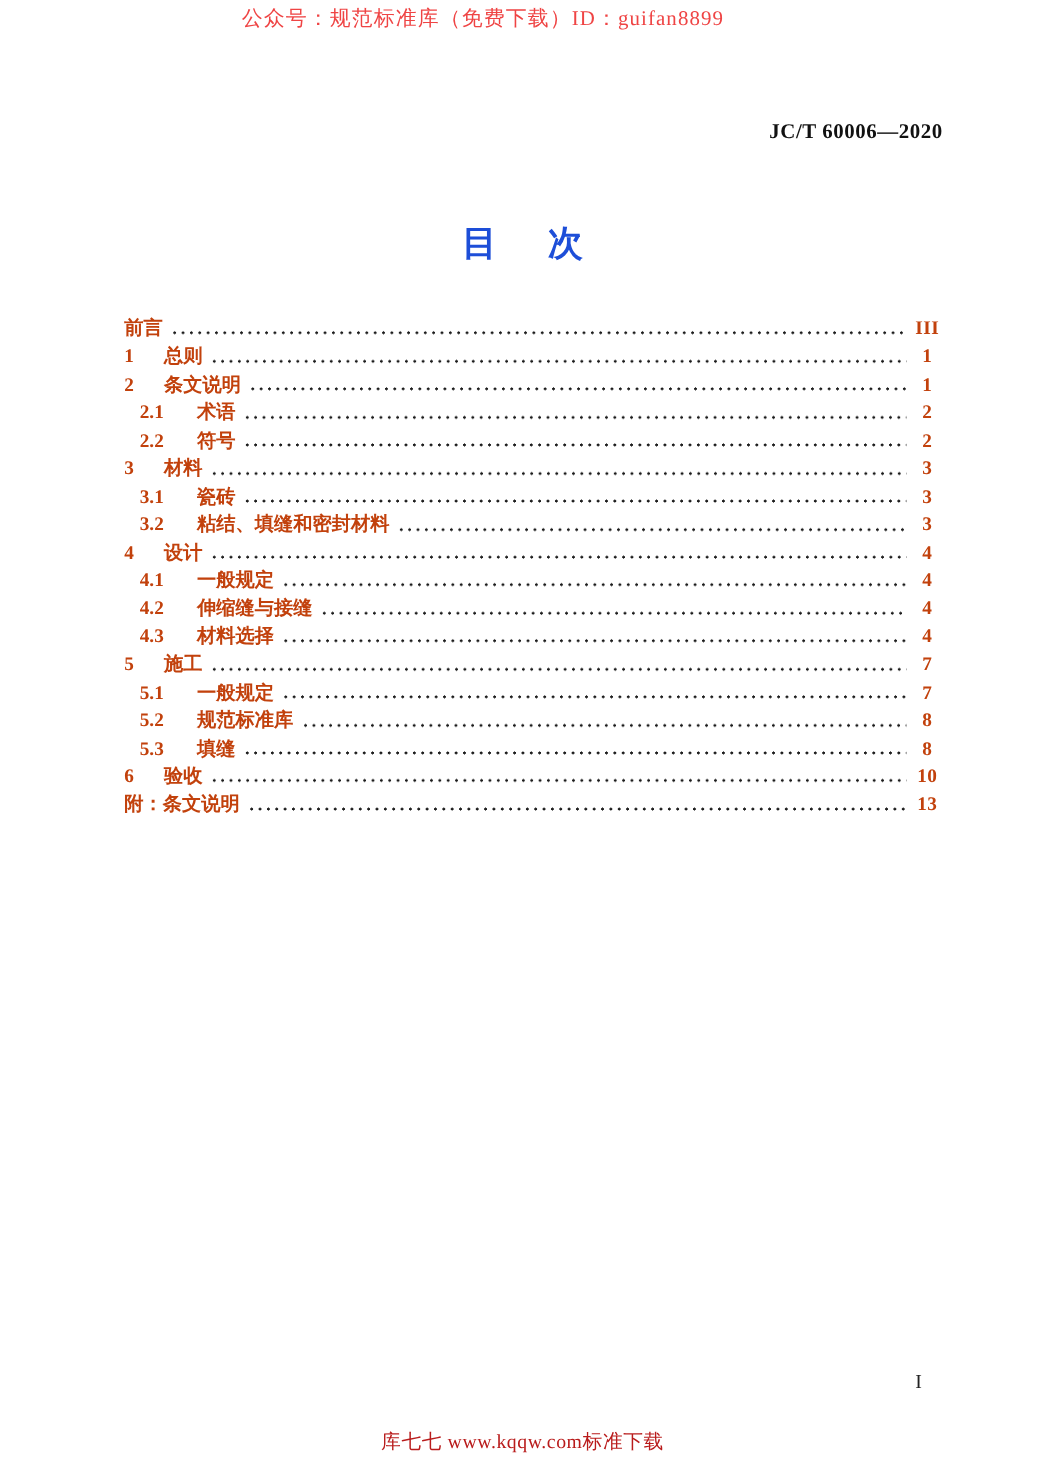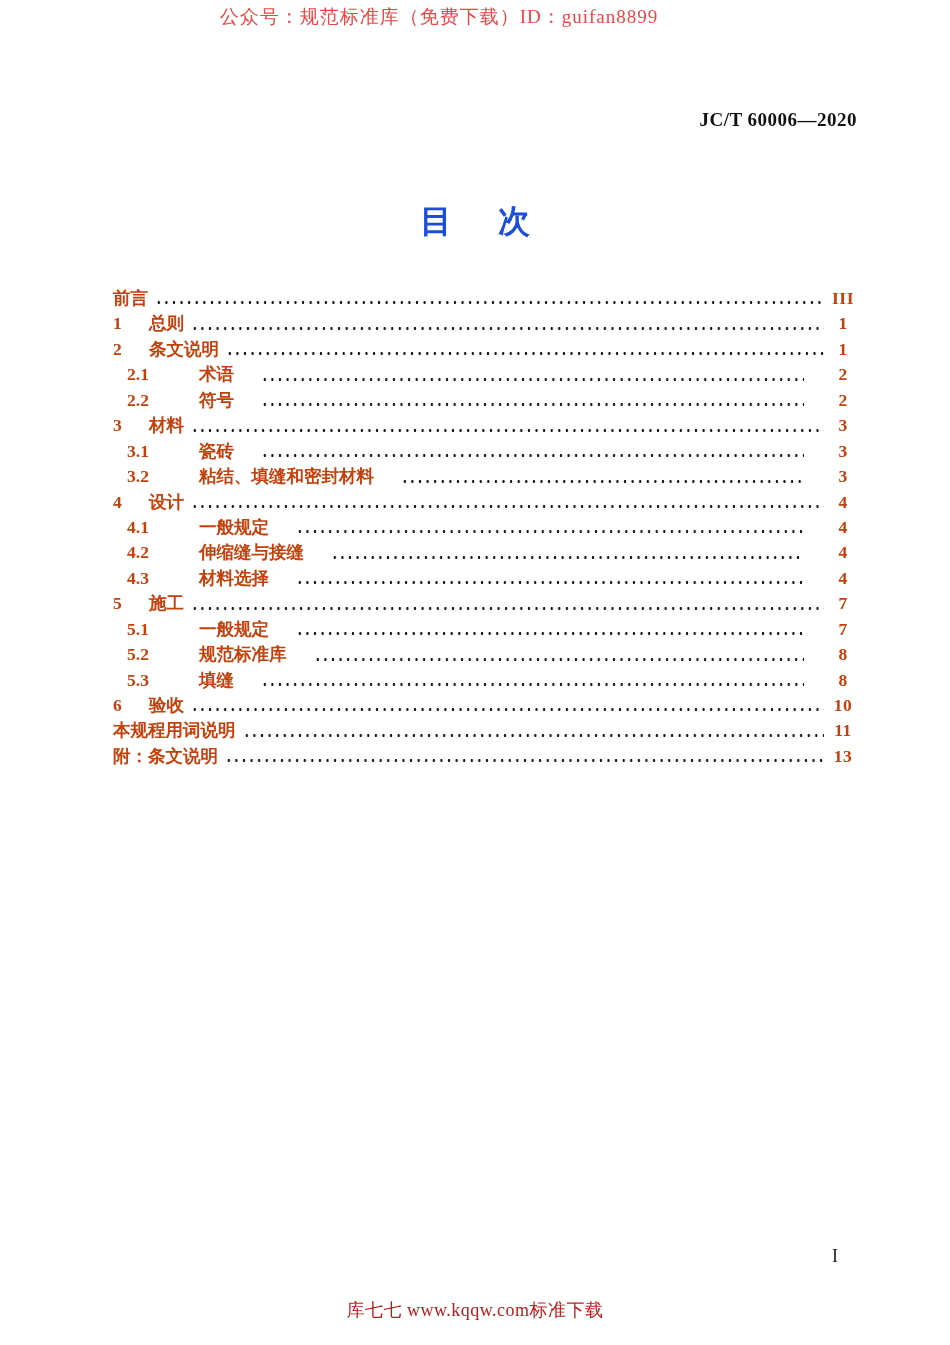--- a/index.html
+++ b/index.html
@@ -57,21 +57,21 @@
   .row {
     display: flex;
     align-items: baseline;
     height: 25.45px;
     font-size: 17.5px;
     line-height: 25.45px;
     font-weight: bold;
     color: #c2410c;
     white-space: nowrap;
   }
-  .row.l1 { margin-left: 14px; gap: 20px; }
+  .row.l1 { margin-left: 14px; }
 
   .num {
     display: inline-block;
     font-weight: bold;
     font-family: "Liberation Serif", "DejaVu Serif", serif;
   }
   .row.l0 .num { min-width: 13px; margin-right: 23px; }
   .row.l1 .num { min-width: 27px; margin-right: 25px; }
   .num:empty { display: none; }
 
@@ -219,26 +219,20 @@
     <span class="page">8</span>
   </div>
     <div class="row l0">
     <span class="num">6</span>
     <span class="label">验收</span>
     <span class="leader"></span>
     <span class="page">10</span>
   </div>
     <div class="row l0">
 
-    <span class="label">本规程用词说明</span>
-    <span class="leader"></span>
-    <span class="page">11</span>
-  </div>
-    <div class="row l0">
-
     <span class="label">附：条文说明</span>
     <span class="leader"></span>
     <span class="page">13</span>
   </div>
   </div>
 
 <div class="folio">I</div>
 
 <div class="site-footer">库七七 www.kqqw.com标准下载</div>
 

